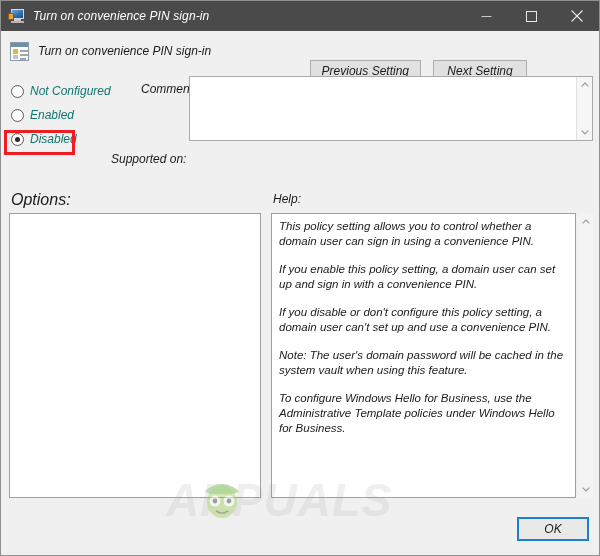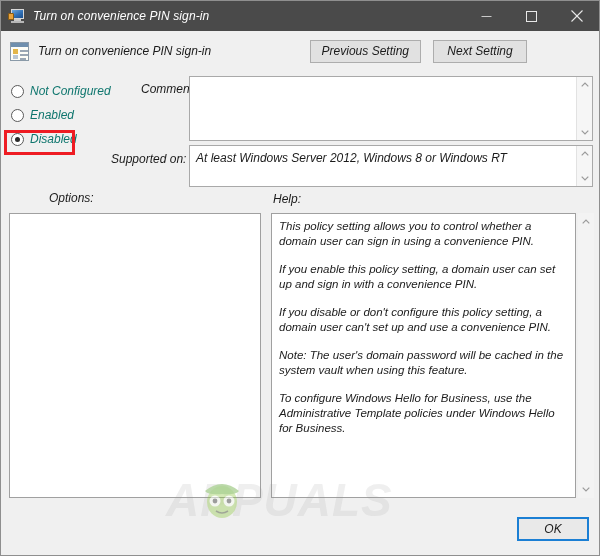--- a/index.html
+++ b/index.html
@@ -127,21 +127,21 @@
     color: #1b1b1b;
     background: #e1e1e1;
     border: 1px solid #adadad;
     height: 23px;
     padding: 0 11px;
     line-height: 21px;
     text-align: center;
     white-space: nowrap;
     cursor: default;
   }
-  .btn-nav { min-width: 94px; }
+  .btn-nav { min-width: 94px; margin-top: 20px; }
 
   
   .form {
     position: relative;
     flex: 0 0 115px;
   }
   .radios {
     position: absolute;
     left: 10px;
     top: 8px;
@@ -224,21 +224,21 @@
     width: 9px; height: 9px;
     display: flex; align-items: center; justify-content: center;
     color: #8d8d8d;
   }
 
   
   .panes-labels {
     position: relative;
     flex: 0 0 27px;
   }
-  .lbl-options { position: absolute; left: 10px; top: 5px; font-size: 12px; margin-left: 38px; }
+  .lbl-options { position: absolute; left: 10px; top: 5px; font-size: 16px; }
   .lbl-help { position: absolute; left: 272px; top: 6px; font-size: 12px; }
 
   
   .panes {
     position: relative;
     flex: 1 1 auto;
     padding-left: 12px;
   }
   .pane {
     position: absolute;
@@ -407,35 +407,20 @@
         </div>
         <div class="arrow">
           <svg width="8" height="5" viewBox="0 0 8 5">
               <polyline points="0.7,0.7 4,4 7.3,0.7" fill="none" stroke="#9a9a9a" stroke-width="1.2"></polyline>
             </svg>
         </div>
       </div>
     </div>
 
     <div class="field-label lbl-supported">Supported on:</div>
-    <div class="textbox tb-supported">
-      <div class="tb-text">At least Windows Server 2012, Windows 8 or Windows RT</div>
-      <div class="vscroll">
-        <div class="arrow">
-          <svg width="8" height="5" viewBox="0 0 8 5">
-              <polyline points="0.7,4.3 4,1 7.3,4.3" fill="none" stroke="#9a9a9a" stroke-width="1.2"></polyline>
-            </svg>
-        </div>
-        <div class="arrow">
-          <svg width="8" height="5" viewBox="0 0 8 5">
-              <polyline points="0.7,0.7 4,4 7.3,0.7" fill="none" stroke="#9a9a9a" stroke-width="1.2"></polyline>
-            </svg>
-        </div>
-      </div>
-    </div>
   </div>
 
   <div class="panes-labels">
     <div class="lbl-options">Options:</div>
     <div class="lbl-help">Help:</div>
   </div>
 
   <div class="panes">
 
     <div class="pane pane-options">

